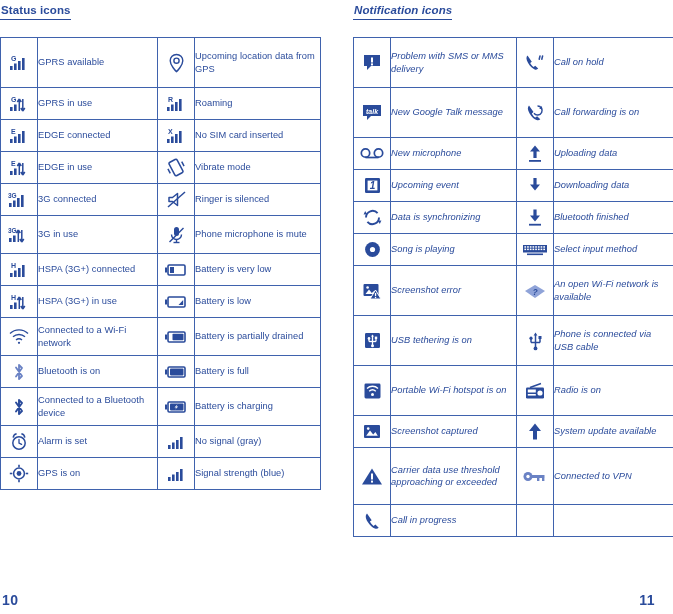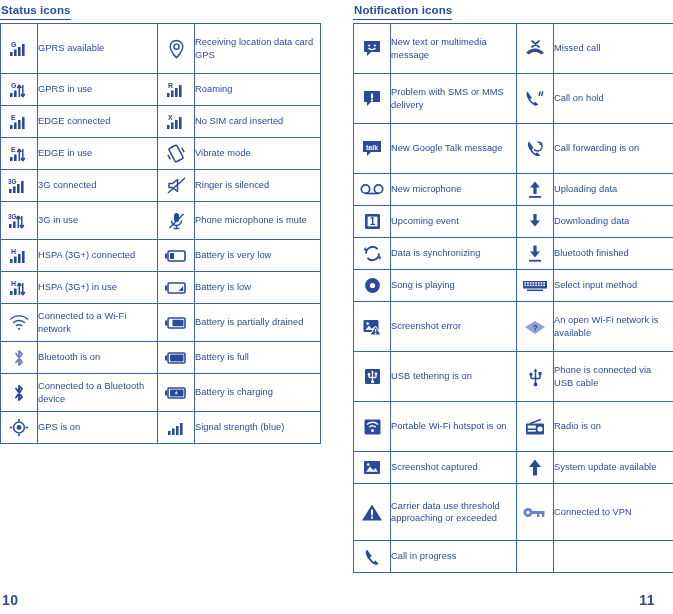--- a/index.html
+++ b/index.html
@@ -10,31 +10,31 @@
     font-family: "Liberation Sans", sans-serif;
     color: #2a4b9b;
     overflow: hidden;
   }
   .page {
     position: relative;
     width: 673px;
     height: 614px;
   }
   .col-left  { position: absolute; left: 0px;   top: 0px; width: 336px; }
-  .col-right { position: absolute; left: 353px; top: 0px; width: 320px; }
+  .col-right { position: absolute; left: 353px; top: 0px; width: 320px; font-style: italic; }
 
   .section-title {
     font-size: 11.5px;
     font-weight: bold;
     color: #2a4b9b;
     letter-spacing: 0.1px;
     padding: 0 0 3px 1px;
     display: inline-block;
     border-bottom: 1.3px solid #2a4b9b;
-    margin-bottom: 3px;
+    margin-bottom: 17px;
   }
 
   table.icons {
     border-collapse: collapse;
     width: 320px;
     table-layout: fixed;
   }
   table.icons td {
     border: 1px solid #3f62ad;
     vertical-align: middle;
@@ -95,21 +95,21 @@
               <rect x="14" y="4" width="2.6" height="12" fill="#2a4b9b"></rect>
             </svg>
           </td>
           <td class="lbl first">GPRS available</td>
           <td class="ic">
             <svg width="19" height="20" viewBox="0 0 19 20">
               <path d="M9.5 1.5c-3.6 0-6.3 2.8-6.3 6.3 0 4.2 5.3 10 6.3 10.8 1-0.8 6.3-6.6 6.3-10.8 0-3.5-2.7-6.3-6.3-6.3z" fill="none" stroke="#2a4b9b" stroke-width="1.4"></path>
               <circle cx="9.5" cy="7.7" r="2.6" fill="none" stroke="#2a4b9b" stroke-width="1.4"></circle>
             </svg>
           </td>
-          <td class="lbl second">Receiving location data card GPS</td>
+          <td class="lbl second">Upcoming location data from GPS</td>
         </tr>
 
         <tr class="r">
           <td class="ic">
             <svg width="22" height="17" viewBox="0 0 22 17">
               <text x="3" y="7" font-family="Liberation Sans, sans-serif" font-size="7" font-weight="bold" fill="#2a4b9b">G</text>
               <rect x="2" y="12" width="2.6" height="4" fill="#2a4b9b"></rect>
               <rect x="6" y="9.5" width="2.6" height="6.5" fill="#2a4b9b"></rect>
               <path d="M11.3 4 L11.3 16 M11.3 4 L9.3 7 M11.3 4 L13.3 7" stroke="#2a4b9b" stroke-width="1.5" fill="none"></path>
               <path d="M14.8 16 L14.8 4 M14.8 16 L12.8 13 M14.8 16 L16.8 13" stroke="#2a4b9b" stroke-width="1.5" fill="none"></path>
@@ -308,20 +308,40 @@
               <rect x="4" y="2" width="17" height="10" rx="1.2" fill="none" stroke="#2a4b9b" stroke-width="1.6"></rect>
               <rect x="1" y="4.5" width="2" height="5" fill="#2a4b9b"></rect>
               <rect x="6" y="3.6" width="13.5" height="6.8" rx="0.8" fill="#2a4b9b"></rect>
               <path d="M13.5 4.2 L10.5 7.4 L12.4 7.4 L11 9.8 L14.2 6.6 L12.3 6.6 Z" fill="#ffffff"></path>
             </svg>
           </td>
           <td class="lbl second">Battery is charging</td>
         </tr>
 
 
+        <tr class="r">
+          <td class="ic">
+            <svg width="20" height="19" viewBox="0 0 20 19">
+              <circle cx="10" cy="11" r="6.2" fill="none" stroke="#2a4b9b" stroke-width="1.5"></circle>
+              <path d="M10 7.5 L10 11 L12.6 12.4" fill="none" stroke="#2a4b9b" stroke-width="1.3" stroke-linecap="round"></path>
+              <path d="M4.2 5.6 a4.4 4.4 0 0 1 3.4-3.9" fill="none" stroke="#2a4b9b" stroke-width="1.5"></path>
+              <path d="M15.8 5.6 a4.4 4.4 0 0 0-3.4-3.9" fill="none" stroke="#2a4b9b" stroke-width="1.5"></path>
+            </svg>
+          </td>
+          <td class="lbl first">Alarm is set</td>
+          <td class="ic">
+            <svg width="22" height="16" viewBox="0 0 22 16">
+              <rect x="3" y="11" width="2.6" height="4" fill="#2a4b9b"></rect>
+              <rect x="7" y="8.5" width="2.6" height="6.5" fill="#2a4b9b"></rect>
+              <rect x="11" y="6" width="2.6" height="9" fill="#2a4b9b"></rect>
+              <rect x="15" y="3" width="2.6" height="12" fill="#2a4b9b"></rect>
+            </svg>
+          </td>
+          <td class="lbl second">No signal (gray)</td>
+        </tr>
 
         <tr class="r">
           <td class="ic">
             <svg width="20" height="19" viewBox="0 0 20 19">
               <circle cx="10" cy="9.5" r="5.4" fill="none" stroke="#2a4b9b" stroke-width="1.5"></circle>
               <circle cx="10" cy="9.5" r="2.4" fill="#2a4b9b"></circle>
               <line x1="10" y1="0.8" x2="10" y2="3.2" stroke="#2a4b9b" stroke-width="1.6"></line>
               <line x1="10" y1="15.8" x2="10" y2="18.2" stroke="#2a4b9b" stroke-width="1.6"></line>
               <line x1="0.8" y1="9.5" x2="3.3" y2="9.5" stroke="#2a4b9b" stroke-width="1.6"></line>
               <line x1="16.7" y1="9.5" x2="19.2" y2="9.5" stroke="#2a4b9b" stroke-width="1.6"></line>
@@ -341,38 +361,20 @@
       </tbody>
     </table>
   </div>
 
   <div class="col-right">
     <div class="section-title">Notification icons</div>
 
     <table class="icons">
       <tbody>
 
-        <tr class="r3">
-          <td class="ic">
-            <svg width="20" height="19" viewBox="0 0 20 19">
-              <path d="M2 2 h16 v11 h-9 l-4 4 v-4 h-3 z" fill="#2a4b9b"></path>
-              <circle cx="7.2" cy="6.5" r="1.1" fill="#ffffff"></circle>
-              <circle cx="12.8" cy="6.5" r="1.1" fill="#ffffff"></circle>
-              <path d="M6.5 9 a4 3 0 0 0 7 0" fill="none" stroke="#ffffff" stroke-width="1.3"></path>
-            </svg>
-          </td>
-          <td class="lbl first">New text or multimedia message</td>
-          <td class="ic">
-            <svg width="22" height="19" viewBox="0 0 22 19">
-              <path d="M2 14 c5-6 13-6 18 0 l-3.4 1.6 c-0.6-1.4-1.3-1.9-2.6-2.2 -2-0.4-4-0.4-6 0 -1.3 0.3-2 0.8-2.6 2.2 z" fill="#2a4b9b"></path>
-              <path d="M8 2 L15 8 M15 2 L8 8" stroke="#2a4b9b" stroke-width="1.7" stroke-linecap="round"></path>
-            </svg>
-          </td>
-          <td class="lbl second">Missed call</td>
-        </tr>
 
         <tr class="r3">
           <td class="ic">
             <svg width="20" height="19" viewBox="0 0 20 19">
               <path d="M2 2 h16 v11 h-9 l-4 4 v-4 h-3 z" fill="#2a4b9b"></path>
               <rect x="9" y="4.5" width="2" height="5" fill="#ffffff"></rect>
               <rect x="9" y="10.4" width="2" height="2" fill="#ffffff"></rect>
             </svg>
           </td>
           <td class="lbl first">Problem with SMS or MMS delivery</td>

